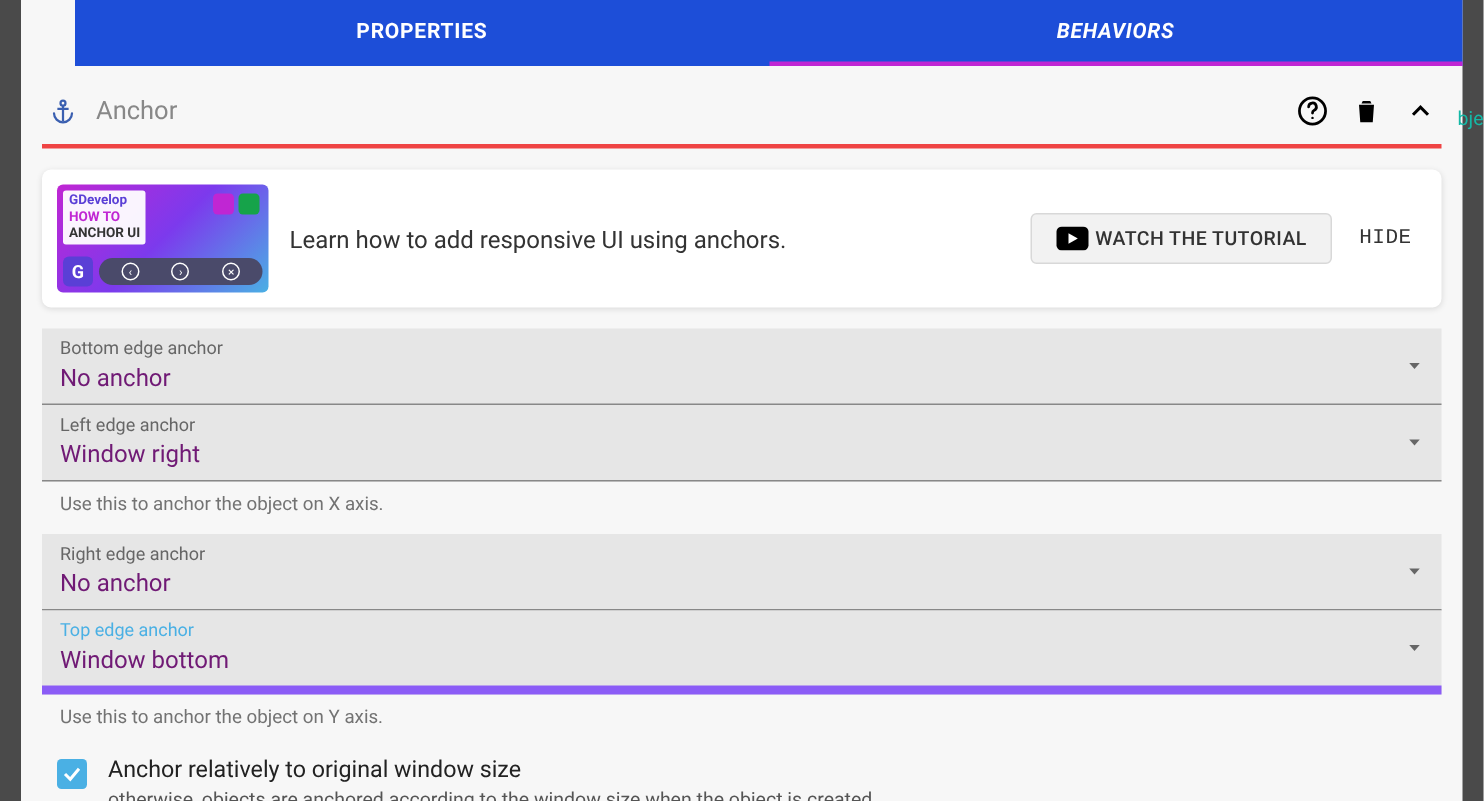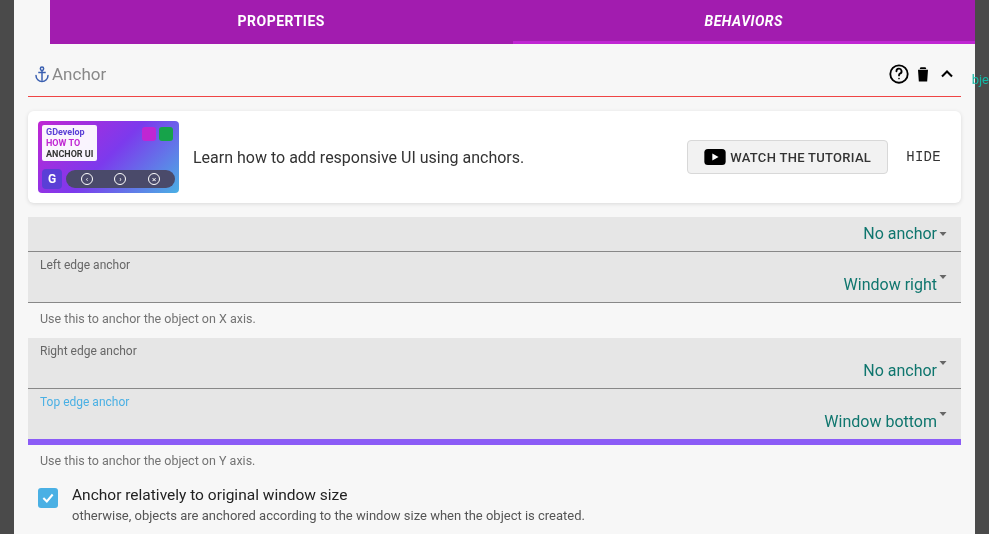--- a/index.html
+++ b/index.html
@@ -1,23 +1,23 @@
 <!DOCTYPE html>
 <html><head>
 <meta charset="utf-8">
 <style>
 * { margin: 0; padding: 0; box-sizing: border-box; font-family: -apple-system, BlinkMacSystemFont, "Segoe UI", Roboto, Arial, sans-serif; }
 body { width: 989px; height: 534px; background: #4a4a4a; overflow: hidden; position: relative; }
 .outer { position: absolute; top: 0; left: 14px; right: 14px; bottom: 0; background: #f7f7f7; display: flex; flex-direction: column; }
-.tabs { display: flex; height: 44px; background: #a21caf; margin-left: 36px; }
+.tabs { display: flex; height: 44px; background: #1d4ed8; margin-left: 36px; }
 .tab { flex: 1; display: flex; align-items: center; justify-content: center; font-weight: 700; font-size: 14px; color: #fff; letter-spacing: 0.5px; cursor: pointer; border-bottom: 3px solid transparent; }
 .tab.active { border-bottom-color: #c026d3; font-style: italic; }
 .content { padding: 12px 14px 20px 14px; flex: 1; overflow-y: auto; }
 
-.header-row { display: flex; align-items: center; padding: 6px 2px 10px 4px; border-bottom: 1px solid #ef4444; margin-bottom: 14px; }
+.header-row { display: flex; align-items: center; gap: 12px; padding: 6px 2px 10px 4px; border-bottom: 3px solid #ef4444; margin-bottom: 14px; }
 .anchor-icon { width: 20px; height: 20px; display: flex; align-items: center; justify-content: center; }
 .anchor-title { flex: 1; font-size: 17px; color: #888; }
 .hdr-icon { width: 24px; height: 24px; display: flex; align-items: center; justify-content: center; cursor: pointer; }
 
 .tutorial-card { background: #fff; border-radius: 6px; box-shadow: 0 1px 4px rgba(0,0,0,0.12); display: flex; align-items: center; padding: 10px 16px 10px 10px; gap: 14px; margin-bottom: 14px; }
 .thumb { width: 141px; height: 72px; border-radius: 4px; background: linear-gradient(135deg,#c026d3 0%, #7c3aed 50%, #4ab0e4 100%); position: relative; overflow: hidden; flex-shrink: 0; }
 .thumb-label { position: absolute; top: 4px; left: 4px; background: rgba(255,255,255,0.95); padding: 2px 4px; border-radius: 2px; font-size: 9px; font-weight: 700; line-height: 1.2; }
 .thumb-label .gd { color: #5a3fd6; }
 .thumb-label .ht { color: #c026d3; display:block; }
 .thumb-label .au { color: #333; display:block; }
@@ -29,21 +29,21 @@
 .thumb-pill span { width:12px; height:12px; border:1.5px solid #fff; border-radius:50%; display:flex; align-items:center; justify-content:center; color:#fff; font-size:8px; }
 .tutorial-text { flex: 1; font-size: 16px; color: #333; }
 .watch-btn { display: flex; align-items: center; gap: 4px; background: #f2f2f2; border: 1px solid #d8d8d8; border-radius: 4px; padding: 8px 16px; font-size: 13px; font-weight: 500; color: #333; cursor: pointer; letter-spacing: 0.3px; }
 .hide-btn { font-size: 14px; color: #333; font-weight: 500; cursor: pointer; padding: 8px 4px; letter-spacing: 0.3px; font-family: Liberation Mono, monospace; }
 
 .select-field { background: #e6e6e6; border-bottom: 1px solid #888; padding: 6px 12px 6px 12px; display: flex; align-items: center; cursor: pointer; }
 .select-field.focused { border-bottom: 6px solid #8b5cf6; }
 .select-body { flex: 1; }
 .select-label { font-size: 12px; color: #666; line-height: 1.3; }
 .select-field.focused .select-label { color: #4ab0e4; }
-.select-value { font-size: 16px; color: #0f766e; line-height: 1.4; text-align: right; }
+.select-value { font-size: 16px; color: #701a75; line-height: 1.4; }
 .dropdown-arrow { color: #666; }
 
 .help-text { font-size: 12.5px; color: #737373; padding: 8px 4px 12px 12px; }
 
 .checkbox-row { display: flex; align-items: flex-start; gap: 14px; padding: 6px 4px 6px 10px; }
 .checkbox { width: 20px; height: 20px; background: #4ab0e4; border-radius: 3px; display: flex; align-items: center; justify-content: center; flex-shrink: 0; margin-top: 2px; cursor:pointer; }
 .checkbox svg { stroke: #fff; }
 .checkbox-text { flex: 1; }
 .checkbox-title { font-size: 15.5px; color: #222; margin-bottom: 4px; }
 .checkbox-sub { font-size: 13px; color: #555; }
@@ -115,20 +115,21 @@
             <rect x="0" y="0" width="24" height="18" rx="4" fill="#000"></rect>
             <polygon points="9,5 9,13 16,9" fill="#fff"></polygon>
           </svg>
         <span>WATCH THE TUTORIAL</span>
       </div>
       <div class="hide-btn">HIDE</div>
     </div>
 
     <div class="select-field">
       <div class="select-body">
+        <div class="select-label">Bottom edge anchor</div>
         <div class="select-value">No anchor</div>
       </div>
       <svg class="dropdown-arrow" width="12" height="12" viewBox="0 0 24 24" fill="#666">
           <polygon points="5,8 19,8 12,16"></polygon>
         </svg>
     </div>
 
     <div class="select-field">
       <div class="select-body">
         <div class="select-label">Left edge anchor</div>

